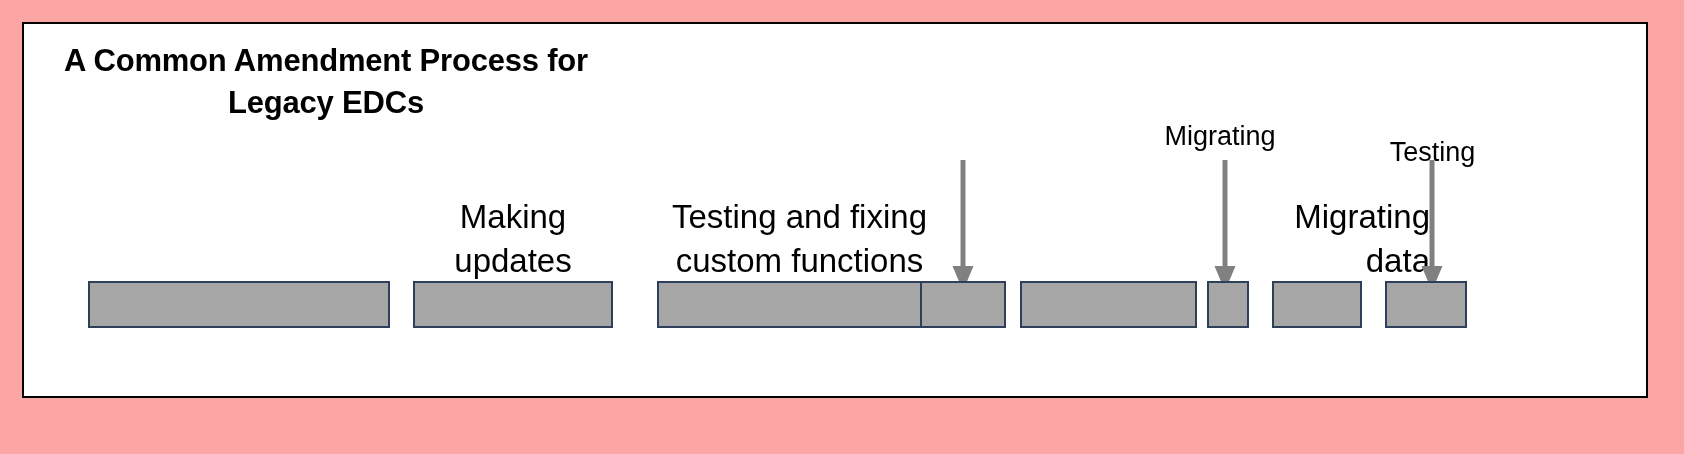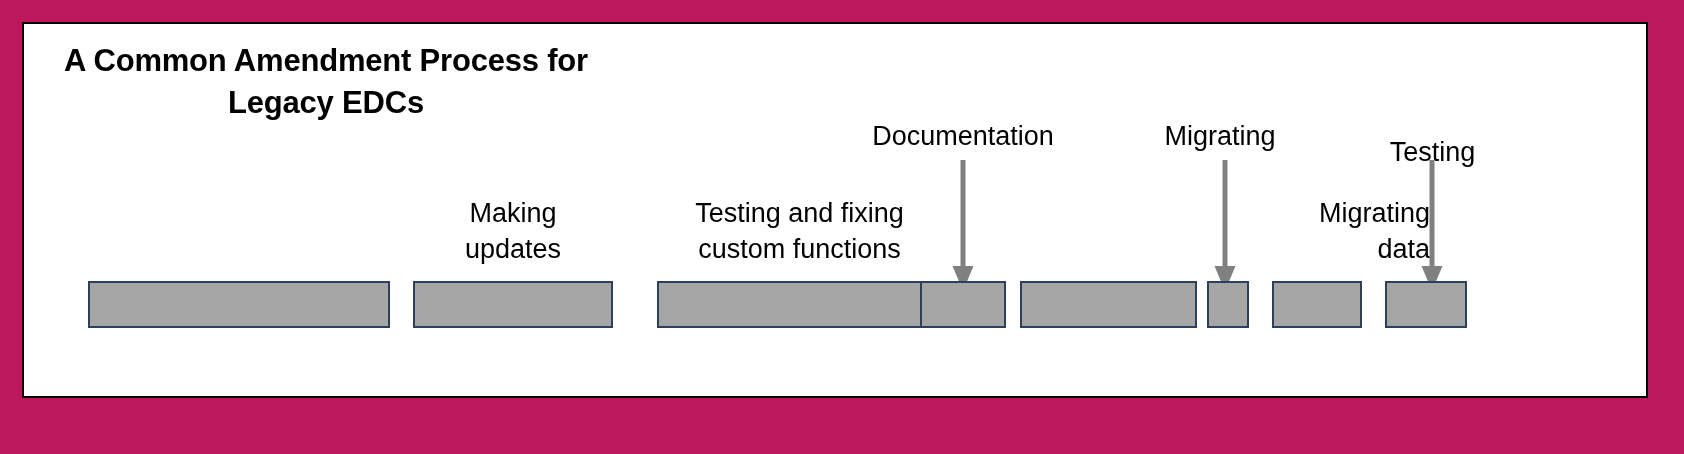--- a/index.html
+++ b/index.html
@@ -7,21 +7,21 @@
     padding: 0;
     background: #ffffff;
   }
   body {
     font-family: "Liberation Sans", sans-serif;
   }
   #canvas {
     position: relative;
     width: 1684px;
     height: 454px;
-    background: #be185d;
+    background: #fca5a5;
     overflow: hidden;
   }
   #frame {
     position: absolute;
     left: 22px;
     top: 22px;
     width: 1626px;
     height: 376px;
     border: 2px solid #000000;
     box-sizing: border-box;
@@ -43,21 +43,21 @@
     position: absolute;
     background: #a6a6a6;
     border: 2px solid #2e3f5c;
     box-sizing: border-box;
     top: 281px;
     height: 47px;
   }
   .bar-label {
     position: absolute;
     text-align: center;
-    font-size: 27px;
+    font-size: 33px;
     line-height: 1.34;
     color: #000000;
     white-space: pre-line;
   }
   .callout-label {
     position: absolute;
     text-align: center;
     font-size: 27px;
     line-height: 1.34;
     color: #000000;
@@ -85,21 +85,20 @@
   <div class="bar" style="left:88px; width:302px;"></div>
 
   <div class="bar-label" style="left:413px; top:195px; width:200px;">Making
 updates</div>
   <div class="bar" style="left:413px; width:200px;"></div>
 
   <div class="bar-label" style="left:637px; top:195px; width:325px;">Testing and fixing
 custom functions</div>
   <div class="bar" style="left:657px; width:305px;"></div>
 
-  <div class="callout-label" style="left:823px; top:118px; width:280px;">Documentation</div>
   <div class="arrow" style="left:950px; top:160px; height:132px;">
     <svg viewBox="0 0 26 132" preserveAspectRatio="none">
       <path d="M13 0 L13 110" stroke="#808080" stroke-width="5" fill="none"></path>
       <path d="M13 131 L2.5 106 L23.5 106 Z" fill="#808080"></path>
     </svg>
   </div>
   <div class="bar" style="left:920px; width:86px;"></div>
 
   <div class="bar" style="left:1020px; width:177px;"></div>
 

